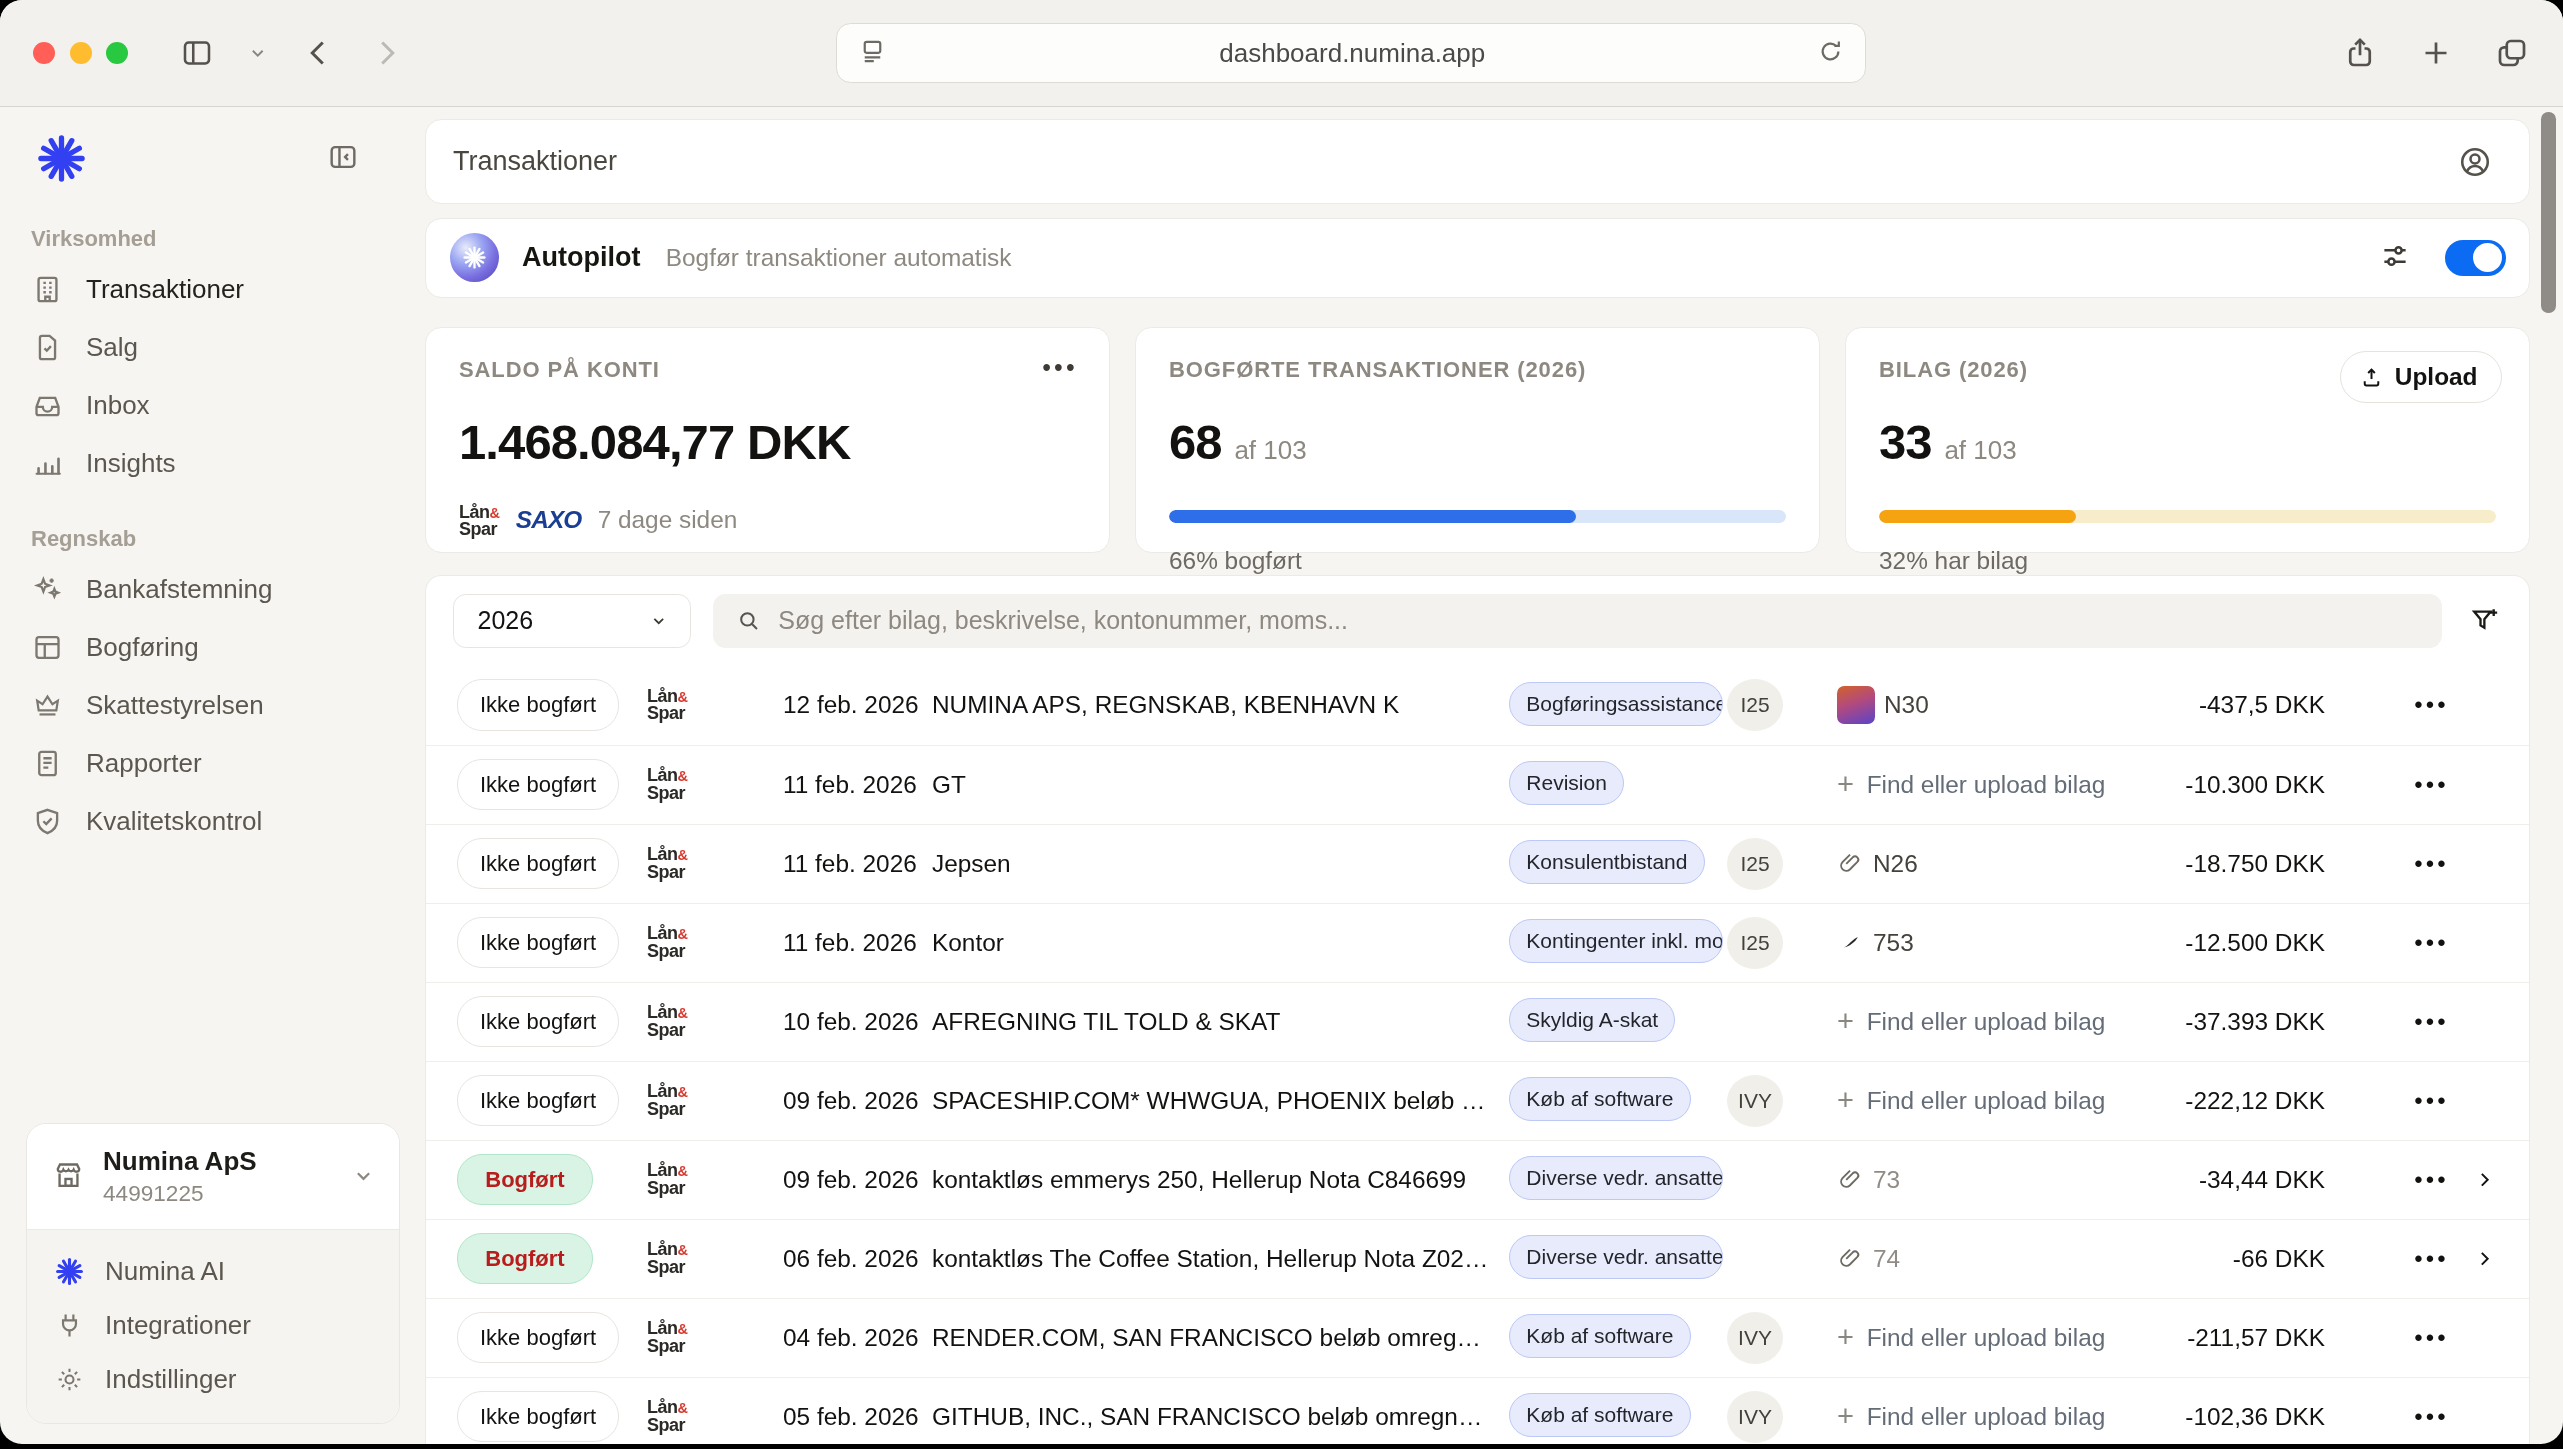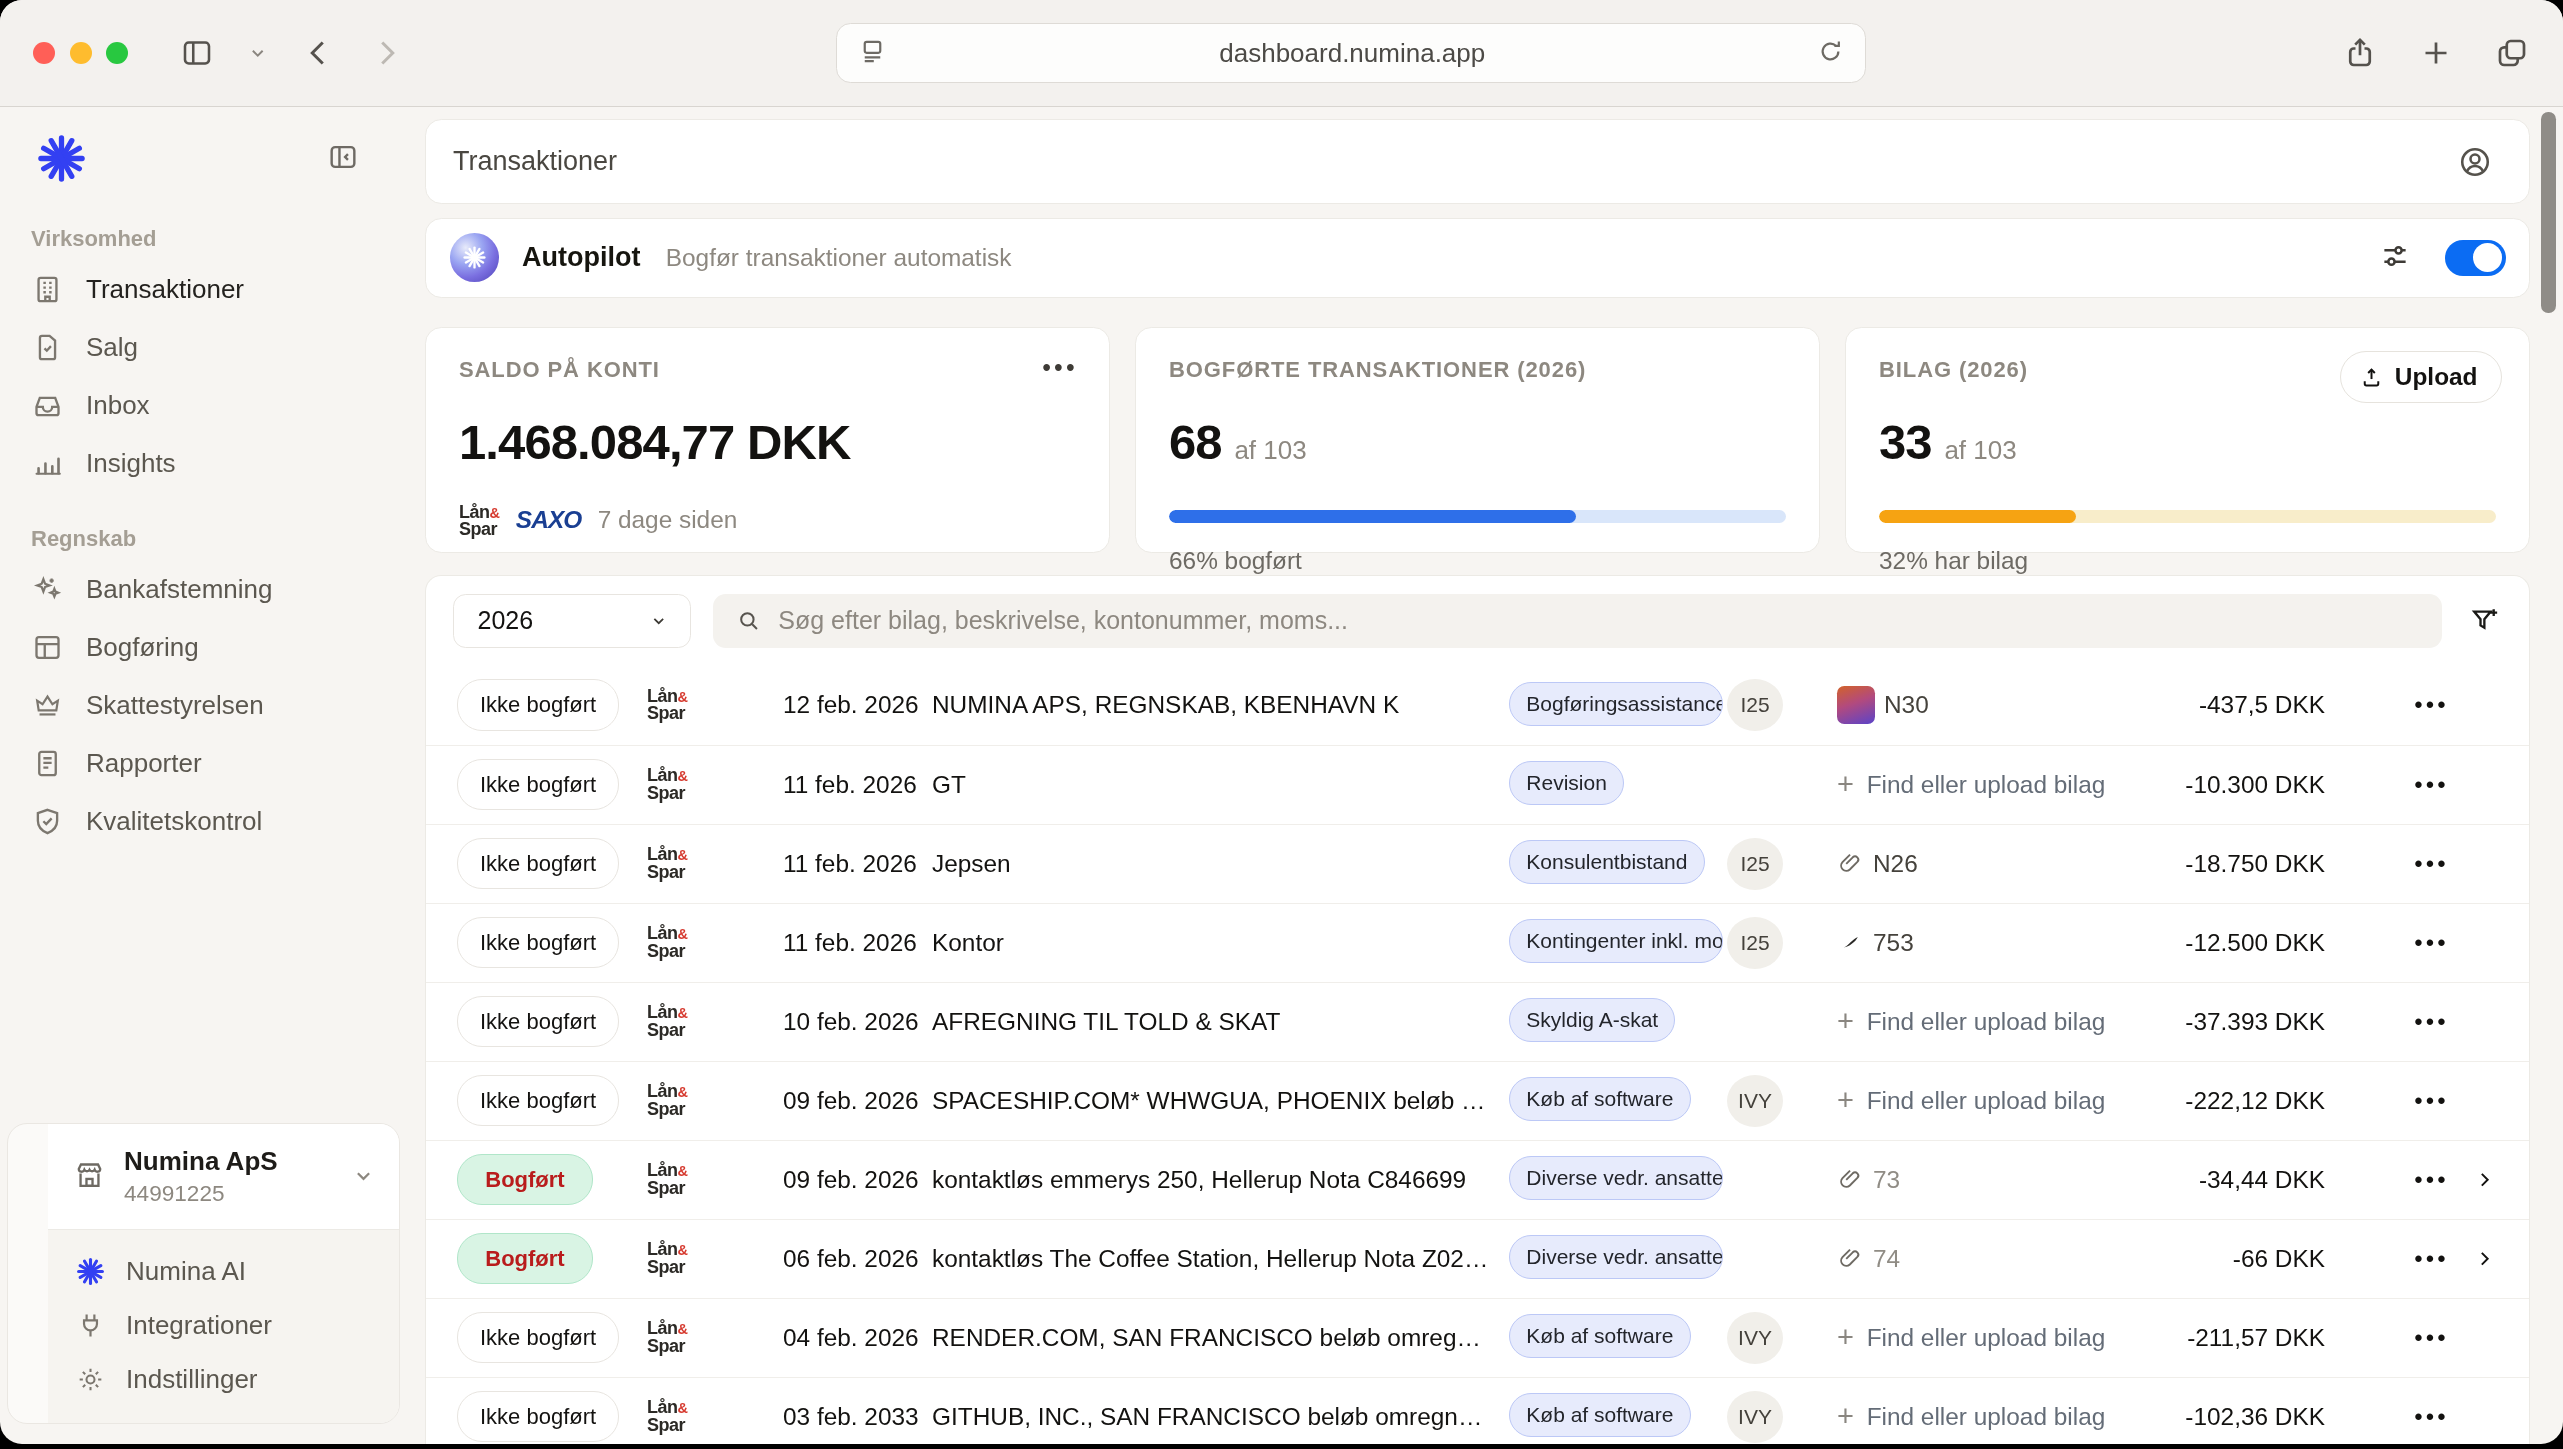--- a/index.html
+++ b/index.html
@@ -29,21 +29,21 @@
   .side-top { display:flex; align-items:center; justify-content:space-between; padding:0 56px 0 36px; height:54px; }
   .logo svg { width:51px; height:51px; display:block; }
   .collapse-btn { color:#6e6a64; } .collapse-btn svg{width:34px;height:34px;}
   .side-nav { margin-top:40px; }
   .section-label { padding:0 0 9px 31px; font-size:22px; font-weight:700; color:#a49e94; }
   .section-gap { height:33px; }
   .side-item { display:flex; align-items:center; gap:22px; height:58px; padding-left:31px; font-size:26px; color:#5b574f; cursor:default; }
   .side-item .ic { width:33px; height:33px; color:#7c776f; display:flex; align-items:center; }
   .side-item .ic svg{ width:33px; height:33px; }
   .side-item.active { color:#24221f; font-weight:500; }
-  .company-card { position:absolute; left:7px; right:16.3px; bottom:20px; background:#fbfaf8; border:1.8px solid #eae7e2; border-radius:20px; overflow:hidden;padding-left:40px; }
+  .company-card { position:absolute; left:26px; right:16.3px; bottom:20px; background:#fbfaf8; border:1.8px solid #eae7e2; border-radius:20px; overflow:hidden; }
   .company-top { display:flex; align-items:center; gap:18px; padding:22px 22px 22px 25px; background:#ffffff; }
   .company-top .ic { color:#6e6a63; } .company-top .ic svg{width:33px;height:33px;}
   .company-meta { flex:1; }
   .company-name { font-size:26px; font-weight:700; color:#1e1c19; }
   .company-cvr { font-size:22.6px; color:#8d8880; margin-top:3.6px; }
   .company-chev svg{ width:27px; height:27px; color:#8d8880; }
   .company-foot { border-top:1.8px solid #eceae5; background:#f6f4f0; padding:14.5px 0 16.3px 0; }
   .foot-item { display:flex; align-items:center; gap:20px; height:54px; padding-left:27px; font-size:26px; color:#5b574f; }
   .foot-item .ic { width:31px; height:31px; color:#7c776f; } .foot-item .ic svg{width:31px;height:31px;}
 
@@ -674,21 +674,21 @@
                 <span class="row-chev hidden">
                   <svg viewBox="0 0 24 24" fill="none" stroke="currentColor" stroke-width="2">
                     <path d="M9 6l6 6-6 6"></path>
                   </svg>
                 </span>
               </div>
             </div>
             <div class="row">
               <div class="col-status"><span class="badge-status">Ikke bogført</span></div>
               <div class="col-bank"><span class="lsb" title="Lån &amp; Spar">Lån<span class="amp">&amp;</span><br>Spar</span></div>
-              <div class="col-date">03 feb. 2033</div>
+              <div class="col-date">05 feb. 2026</div>
               <div class="col-desc">GITHUB, INC., SAN FRANCISCO beløb omregnet fra -16,00 …</div>
               <div class="col-cat"><span class="badge-cat">Køb af software</span></div>
               <div class="col-tax"><span class="badge-tax">IVY</span></div>
               <div class="col-attach">
                 <span class="find-link">
                   <span class="plus">+</span>
                   <span>Find eller upload bilag</span>
                 </span>
               </div>
               <div class="col-amount">-102,36 DKK</div>

